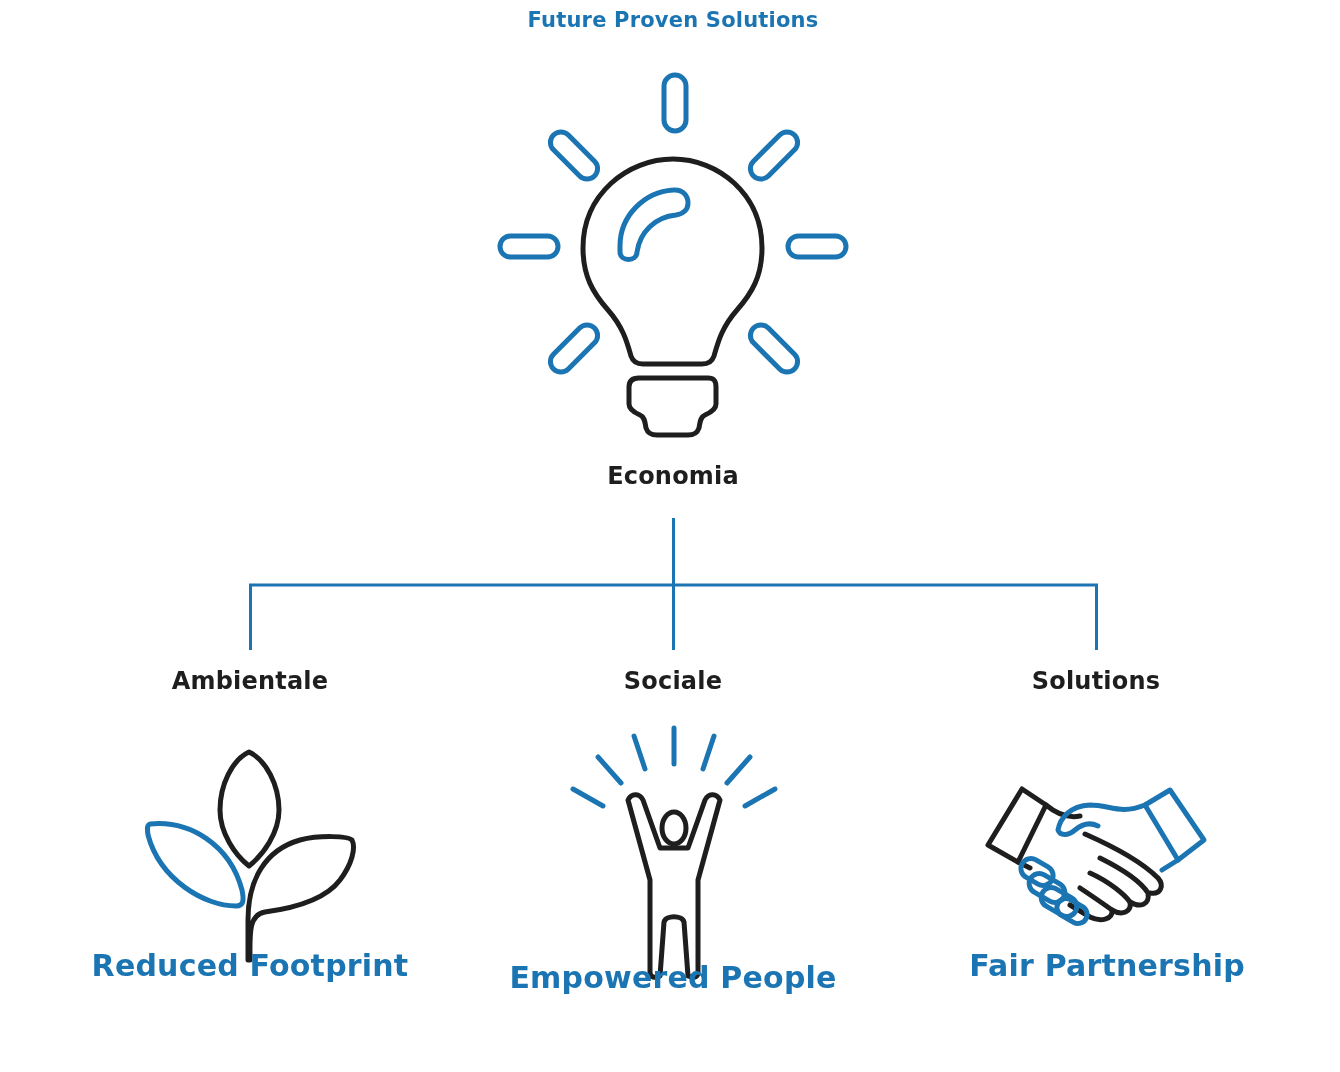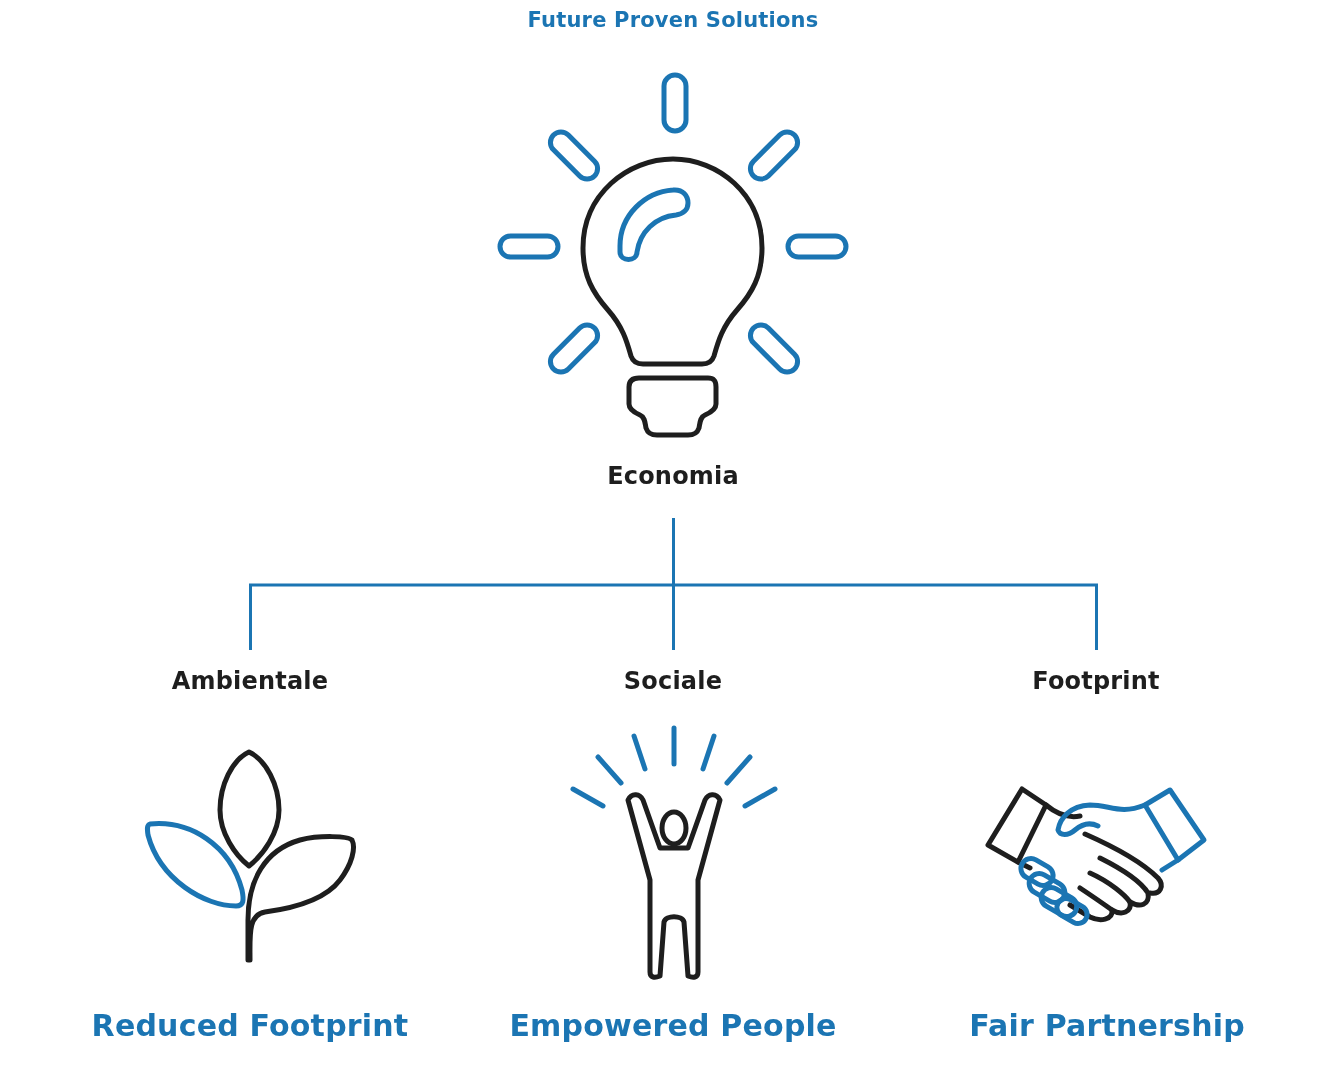--- a/index.html
+++ b/index.html
@@ -3,21 +3,21 @@
   <meta charset="utf-8">
   <style>
     html, body { margin: 0; padding: 0; background: #ffffff; }
     body { width: 1340px; height: 1072px; position: relative; overflow: hidden;
            font-family: "DejaVu Sans", sans-serif; }
     .txt { position: absolute; font-weight: bold; white-space: nowrap; transform: translateX(-50%); letter-spacing: 0.2px; }
     .blue { color: #1b75b3; }
     .dark { color: #1e1e1e; }
     .title { font-size: 21px; top: 8px; }
     .head { font-size: 24px; }
-    .foot { font-size: 30px; top: 1008px; }
+    .foot { font-size: 30px; top: 948px; }
     svg.layer { position: absolute; left: 0; top: 0; }
   </style>
 </head>
 <body>
 
 <div class="txt blue title" style="left:673px;">Future Proven Solutions</div>
 
 <svg class="layer" width="1340" height="1072" viewBox="0 0 1340 1072">
 
   <g fill="none" stroke-linecap="round" stroke-linejoin="round">
@@ -83,17 +83,17 @@
       <rect x="1040" y="892" width="38" height="20" rx="10" transform="rotate(30 1059 902)"></rect>
       <rect x="1056" y="902" width="32" height="18" rx="9" transform="rotate(30 1072 911)"></rect>
     </g>
   </g>
 </svg>
 
 <div class="txt dark head" style="left:673px; top:462px;">Economia</div>
 
 <div class="txt dark head" style="left:250px; top:667px;">Ambientale</div>
 <div class="txt dark head" style="left:673px; top:667px;">Sociale</div>
-<div class="txt dark head" style="left:1096px; top:667px;">Footprint</div>
+<div class="txt dark head" style="left:1096px; top:667px;">Solutions</div>
 
 <div class="txt blue foot" style="left:250px;">Reduced Footprint</div>
-<div class="txt blue foot" style="left:673px;">Empowered People</div>
+<div class="txt blue foot" style="left:673px;margin-top:12px;">Empowered People</div>
 <div class="txt blue foot" style="left:1096px;margin-left:11px;">Fair Partnership</div>
 
 </body></html>

